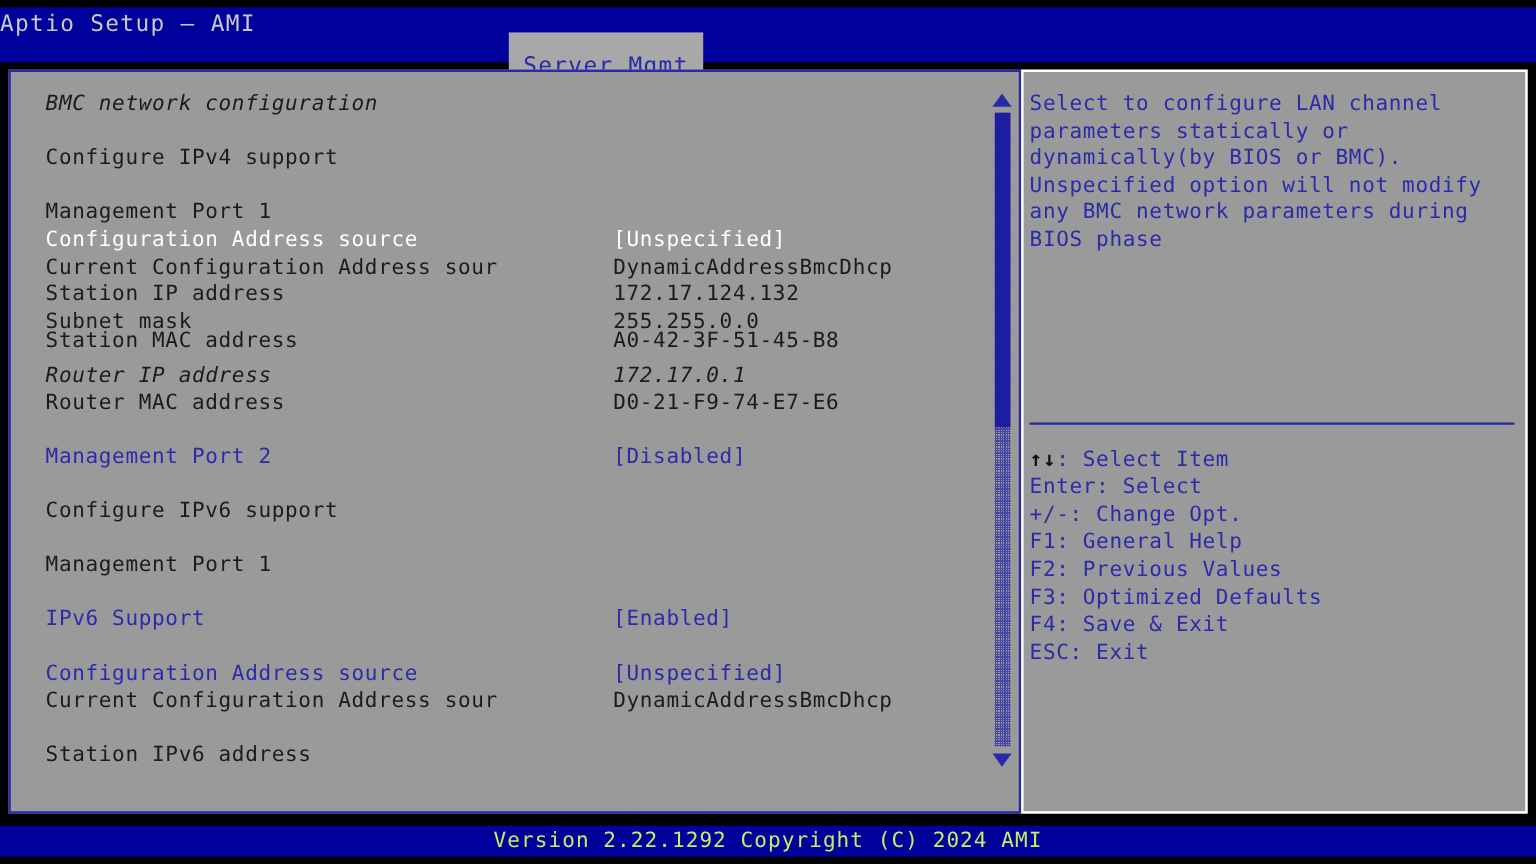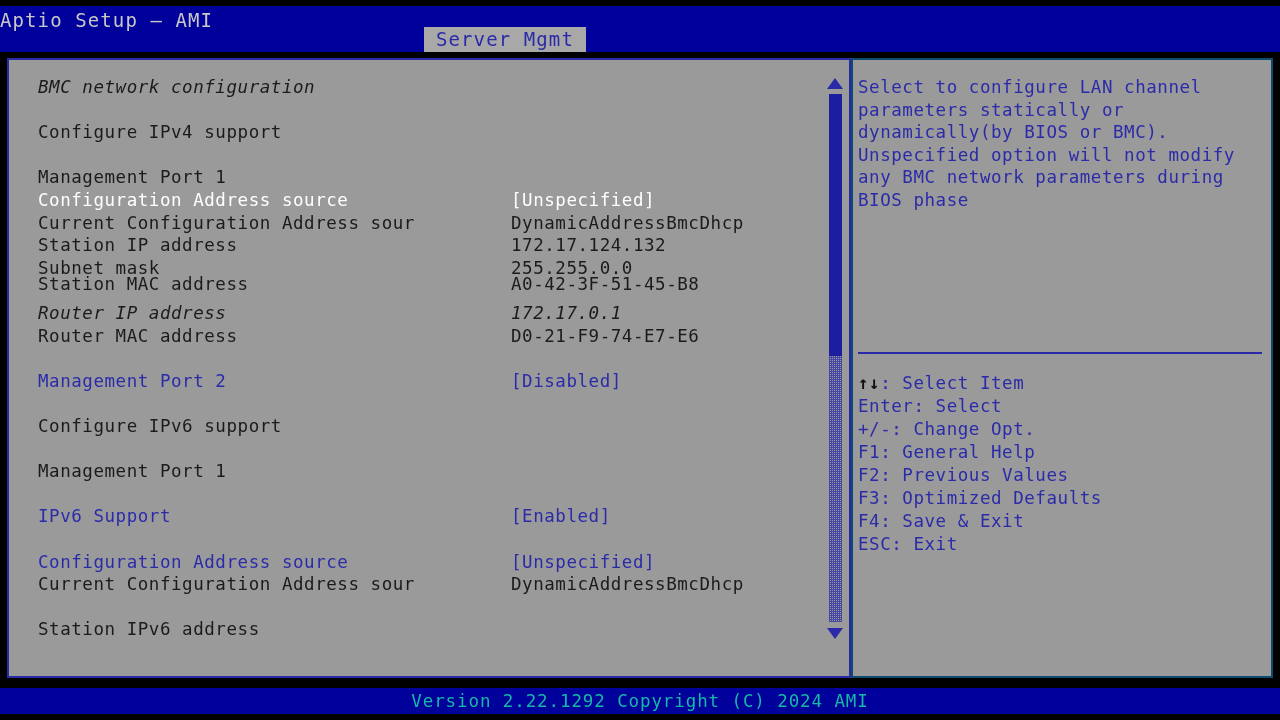--- a/index.html
+++ b/index.html
@@ -42,21 +42,21 @@
   }
   .tabbar {
     position: absolute;
     left: 0; top: 27px;
     width: 1280px; height: 25px;
   }
   .tab-active {
     position: absolute;
     left: 424px; top: 0;
     height: 25px;
-    padding: 0 12px;
+    padding: 16px 12px;
     background: #a8a8a8;
     color: #2a2aa8;
     font-size: 19px;
     line-height: 25px;
     letter-spacing: 1.1px;
     white-space: pre;
   }
 
   
   .main-panel {
@@ -132,21 +132,21 @@
     left: 9px; top: 36px;
     width: 13px; height: 262px;
     background: #1d1da0;
   }
 
   
   .help-panel {
     position: absolute;
     left: 851px; top: 58px;
     width: 422px; height: 620px;
-    border: 2px solid #0c4a6e;
+    border: 2px solid #ffffff;
     background: #9a9a9a;
   }
   .help-text {
     position: absolute;
     left: 5px; top: 16px;
     width: 400px;
     font-size: 17.5px;
     line-height: 22.6px;
     letter-spacing: 0.55px;
     color: #2b2baa;
@@ -184,21 +184,21 @@
     background: #00009b;
   }
   .status-text {
     position: absolute;
     left: 0; top: 1px;
     width: 1280px;
     text-align: center;
     font-size: 17.5px;
     line-height: 24px;
     letter-spacing: 0.9px;
-    color: #14b8a6;
+    color: #bef264;
     white-space: pre;
   }
 </style>
 </head>
 <body>
 
 <div id="screen">
 
   <div class="titlebar">
     <div class="title-text">Aptio Setup – AMI</div>

